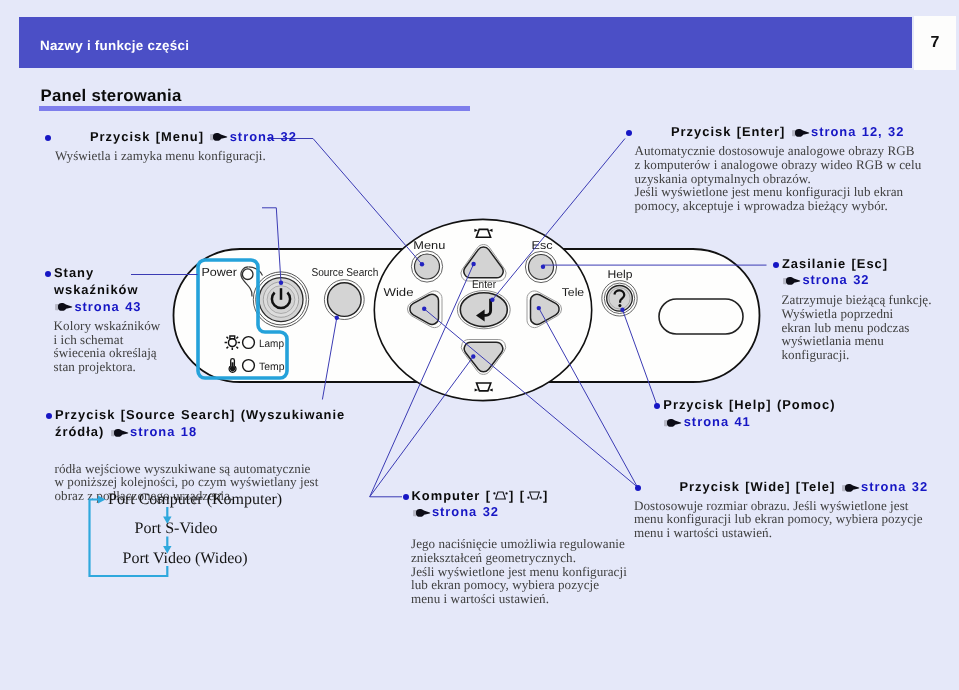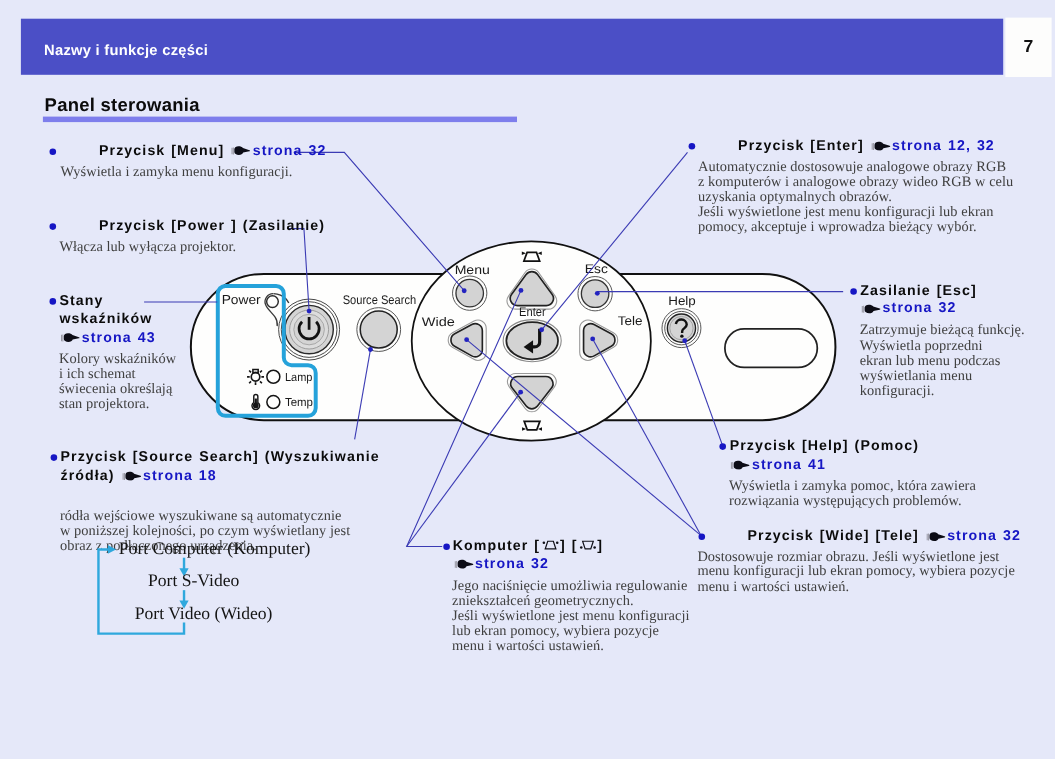--- a/index.html
+++ b/index.html
@@ -194,25 +194,20 @@
 
   <div class="blk" style="left:45px;top:128.5px;">
     <div class="bul" style="left:0px;top:6px;"></div>
     <div class="hd" style="margin-left:9px;"><span>Przycisk [Menu] </span><span class="hand"><svg viewBox="0 0 40 20" xmlns="http://www.w3.org/2000/svg">
             <path d="M4.0 4.6 L4.0 17.0 M6.6 4.2 L6.6 17.4" stroke="#9a9aa6" stroke-width="2.0" fill="none"></path>
             <path d="M8.4 7.4 C8.8 4.0 11.8 2.0 16.2 2.0 C20.2 2.0 23.0 3.3 24.8 5.4 L37.0 9.4 C38.6 10.0 38.6 11.1 36.8 11.6 L25.2 14.0 C24.2 16.6 21.2 18.4 17.0 18.4 C12.2 18.4 8.4 16.0 8.4 12.8 Z" fill="#0c0c16"></path>
           </svg></span><span class="lnk">strona 32</span></div>
     <div class="body" style="margin-left:10px;margin-top:4px;">Wyświetla i zamyka menu konfiguracji.</div>
   </div>
 
-  <div class="blk" style="left:45px;top:197px;">
-    <div class="bul" style="left:0px;top:6px;"></div>
-    <div class="hd" style="margin-left:9px;">Przycisk [Power ] (Zasilanie)</div>
-    <div class="body" style="margin-left:9px;margin-top:4px;">Włącza lub wyłącza projektor.</div>
-  </div>
 
   <div class="blk" style="left:45px;top:265px;width:150px;">
     <div class="bul" style="left:0px;top:6px;"></div>
     <div class="hd2" style="margin-left:9px;"><span>Stany</span><br><span>wskaźników</span><br><span class="hand"><svg viewBox="0 0 40 20" xmlns="http://www.w3.org/2000/svg">
             <path d="M4.0 4.6 L4.0 17.0 M6.6 4.2 L6.6 17.4" stroke="#9a9aa6" stroke-width="2.0" fill="none"></path>
             <path d="M8.4 7.4 C8.8 4.0 11.8 2.0 16.2 2.0 C20.2 2.0 23.0 3.3 24.8 5.4 L37.0 9.4 C38.6 10.0 38.6 11.1 36.8 11.6 L25.2 14.0 C24.2 16.6 21.2 18.4 17.0 18.4 C12.2 18.4 8.4 16.0 8.4 12.8 Z" fill="#0c0c16"></path>
           </svg></span><span class="lnk">strona 43</span></div>
     <div class="body pre" style="margin-left:8.6px;margin-top:3.5px;">Kolory wskaźników
 i ich schemat
 świecenia określają
@@ -253,21 +248,21 @@
             <circle cx="4.0" cy="7.2" r="1.9" fill="#101018"></circle>
             <circle cx="24.0" cy="7.2" r="1.9" fill="#101018"></circle>
           </svg></span><span>] [</span><span class="ksicon2"><svg viewBox="0 0 28 20" xmlns="http://www.w3.org/2000/svg">
             <path d="M6.0 5.0 L9.8 16.5 L18.2 16.5 L22.0 5.0 Z" fill="none" stroke="#101018" stroke-width="1.8" stroke-linejoin="miter"></path>
             <circle cx="4.0" cy="14.3" r="1.9" fill="#101018"></circle>
             <circle cx="24.0" cy="14.3" r="1.9" fill="#101018"></circle>
           </svg></span><span>]</span><br><span class="hand"><svg viewBox="0 0 40 20" xmlns="http://www.w3.org/2000/svg">
             <path d="M4.0 4.6 L4.0 17.0 M6.6 4.2 L6.6 17.4" stroke="#9a9aa6" stroke-width="2.0" fill="none"></path>
             <path d="M8.4 7.4 C8.8 4.0 11.8 2.0 16.2 2.0 C20.2 2.0 23.0 3.3 24.8 5.4 L37.0 9.4 C38.6 10.0 38.6 11.1 36.8 11.6 L25.2 14.0 C24.2 16.6 21.2 18.4 17.0 18.4 C12.2 18.4 8.4 16.0 8.4 12.8 Z" fill="#0c0c16"></path>
           </svg></span><span class="lnk">strona 32</span></div>
-    <div class="body pre" style="margin-left:8.5px;margin-top:4px;">Jego naciśnięcie umożliwia regulowanie
+    <div class="body pre" style="margin-left:8.5px;margin-top:16px;">Jego naciśnięcie umożliwia regulowanie
 zniekształceń geometrycznych.
 Jeśli wyświetlone jest menu konfiguracji
 lub ekran pomocy, wybiera pozycje
 menu i wartości ustawień.</div>
   </div>
 
   <div class="blk" style="left:626px;top:124px;">
     <div class="bul" style="left:0px;top:6px;"></div>
     <div class="hd" style="margin-left:9px;"><span>Przycisk [Enter] </span><span class="hand"><svg viewBox="0 0 40 20" xmlns="http://www.w3.org/2000/svg">
             <path d="M4.0 4.6 L4.0 17.0 M6.6 4.2 L6.6 17.4" stroke="#9a9aa6" stroke-width="2.0" fill="none"></path>
@@ -292,22 +287,20 @@
 wyświetlania menu
 konfiguracji.</div>
   </div>
 
   <div class="blk" style="left:654.3px;top:397px;">
     <div class="bul" style="left:0px;top:6px;"></div>
     <div class="hd2" style="margin-left:9px;"><span>Przycisk [Help] (Pomoc)</span><br><span class="hand"><svg viewBox="0 0 40 20" xmlns="http://www.w3.org/2000/svg">
             <path d="M4.0 4.6 L4.0 17.0 M6.6 4.2 L6.6 17.4" stroke="#9a9aa6" stroke-width="2.0" fill="none"></path>
             <path d="M8.4 7.4 C8.8 4.0 11.8 2.0 16.2 2.0 C20.2 2.0 23.0 3.3 24.8 5.4 L37.0 9.4 C38.6 10.0 38.6 11.1 36.8 11.6 L25.2 14.0 C24.2 16.6 21.2 18.4 17.0 18.4 C12.2 18.4 8.4 16.0 8.4 12.8 Z" fill="#0c0c16"></path>
           </svg></span><span class="lnk">strona 41</span></div>
-    <div class="body pre" style="margin-left:8.5px;margin-top:3.5px;">Wyświetla i zamyka pomoc, która zawiera
-rozwiązania występujących problemów.</div>
   </div>
 
   <div class="blk" style="left:634.5px;top:479px;">
     <div class="bul" style="left:0px;top:6px;"></div>
     <div class="hd" style="margin-left:9px;"><span>Przycisk [Wide] [Tele] </span><span class="hand"><svg viewBox="0 0 40 20" xmlns="http://www.w3.org/2000/svg">
             <path d="M4.0 4.6 L4.0 17.0 M6.6 4.2 L6.6 17.4" stroke="#9a9aa6" stroke-width="2.0" fill="none"></path>
             <path d="M8.4 7.4 C8.8 4.0 11.8 2.0 16.2 2.0 C20.2 2.0 23.0 3.3 24.8 5.4 L37.0 9.4 C38.6 10.0 38.6 11.1 36.8 11.6 L25.2 14.0 C24.2 16.6 21.2 18.4 17.0 18.4 C12.2 18.4 8.4 16.0 8.4 12.8 Z" fill="#0c0c16"></path>
           </svg></span><span class="lnk">strona 32</span></div>
     <div class="body pre" style="margin-left:-0.5px;margin-top:3.5px;">Dostosowuje rozmiar obrazu. Jeśli wyświetlone jest
 menu konfiguracji lub ekran pomocy, wybiera pozycje

